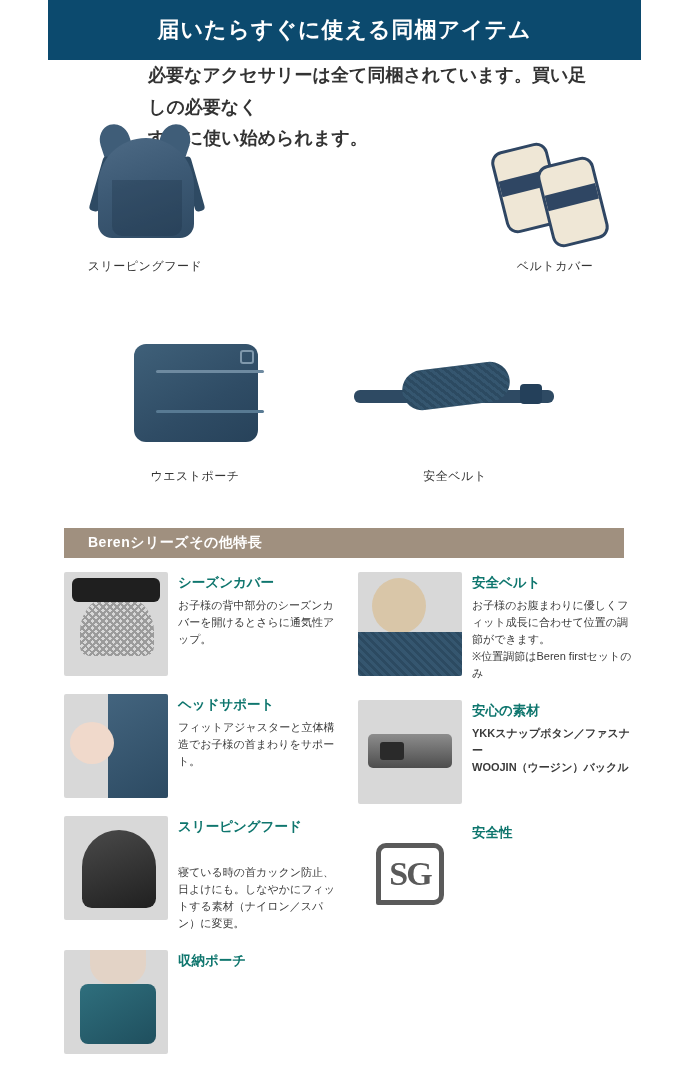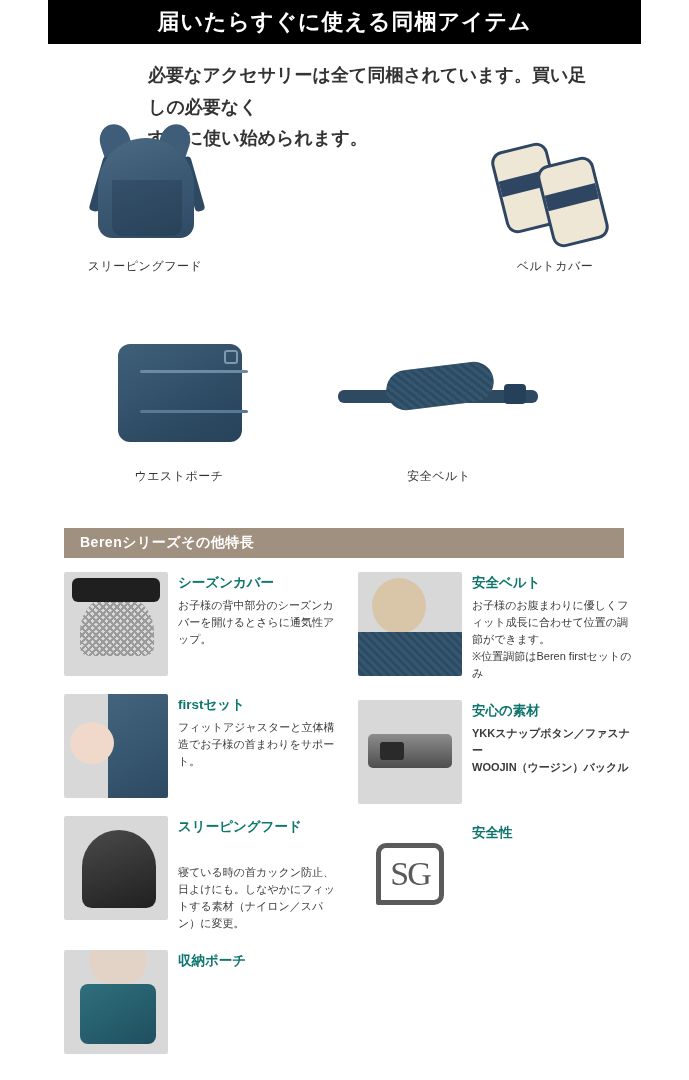--- a/index.html
+++ b/index.html
@@ -16,22 +16,22 @@
     overflow: hidden;
     position: relative;
   }
 
   
   .header-banner {
     position: absolute;
     left: 48px;
     top: 0;
     width: 593px;
-    height: 44px;
-    background: #000000;
+    height: 60px;
+    background: #0c4a6e;
     display: flex;
     align-items: center;
     justify-content: center;
   }
   .header-banner .title {
     color: #ffffff;
     font-size: 22px;
     font-weight: bold;
     letter-spacing: 1px;
   }
@@ -61,21 +61,21 @@
     margin: 0 auto;
   }
   .item .caption {
     font-size: 12px;
     color: #333;
     margin-top: 8px;
     letter-spacing: 0.5px;
   }
 
   .row1 { left: 60px; top: 120px; width: 570px; justify-content: space-between; }
-  .row2 { left: 104px; top: 330px; width: 440px; justify-content: space-between; }
+  .row2 { left: 120px; top: 330px; width: 440px; justify-content: space-between; }
 
   
   .art-hood { width: 170px; height: 130px; }
   .hood-body {
     position: absolute; left: 38px; top: 18px; width: 96px; height: 100px;
     background: linear-gradient(160deg,#4d6a85 0%, #3d5a75 45%, #2f4a63 100%);
     border-radius: 48px 48px 14px 14px;
   }
   .hood-ear {
     position: absolute; width: 30px; height: 34px;
@@ -163,21 +163,21 @@
 
   
   .section-banner {
     position: absolute;
     left: 64px; top: 528px;
     width: 560px; height: 30px;
     background: #a0907f;
     display: flex; align-items: center;
   }
   .section-banner .label {
-    color: #fff; font-size: 14px; font-weight: bold; padding-left: 16px; letter-spacing: .5px;
+    color: #fff; font-size: 14px; font-weight: bold; padding-left: 24px; letter-spacing: .5px;
   }
 
   
   .features {
     position: absolute;
     left: 64px; top: 572px;
     width: 570px;
     display: flex;
     gap: 18px;
   }
@@ -261,21 +261,21 @@
   .sg-mark {
     width: 104px; height: 104px; flex: 0 0 104px;
     display: flex; align-items: center; justify-content: center;
   }
   .sg-box {
     width: 68px; height: 62px;
     border: 5px solid #5a5a5a;
     border-radius: 10px 10px 10px 2px;
     display: flex; align-items: center; justify-content: center;
     font-family: "Liberation Serif", serif;
-    font-weight: normal;
+    font-weight: bold;
     font-size: 34px;
     color: #5a5a5a;
     letter-spacing: -2px;
   }
 </style>
 </head>
 <body>
 
 <div class="header-banner">
   <span class="title">届いたらすぐに使える同梱アイテム</span>
@@ -350,21 +350,21 @@
       <div class="thumb t-mesh"></div>
       <div class="text">
         <div class="ft-title">シーズンカバー</div>
         <div class="ft-body" style="white-space:pre-line;">お子様の背中部分のシーズンカバーを開けるとさらに通気性アップ。</div>
       </div>
     </div>
 
     <div class="feature">
       <div class="thumb t-head"></div>
       <div class="text">
-        <div class="ft-title">firstセット</div>
+        <div class="ft-title">ヘッドサポート</div>
         <div class="ft-body" style="white-space:pre-line;">フィットアジャスターと立体構造でお子様の首まわりをサポート。</div>
       </div>
     </div>
 
     <div class="feature">
       <div class="thumb t-hood"></div>
       <div class="text">
         <div class="ft-title">スリーピングフード</div>
         <div class="ft-body" style="white-space:pre-line;margin-top:28px;">寝ている時の首カックン防止、日よけにも。しなやかにフィットする素材（ナイロン／スパン）に変更。</div>
       </div>

